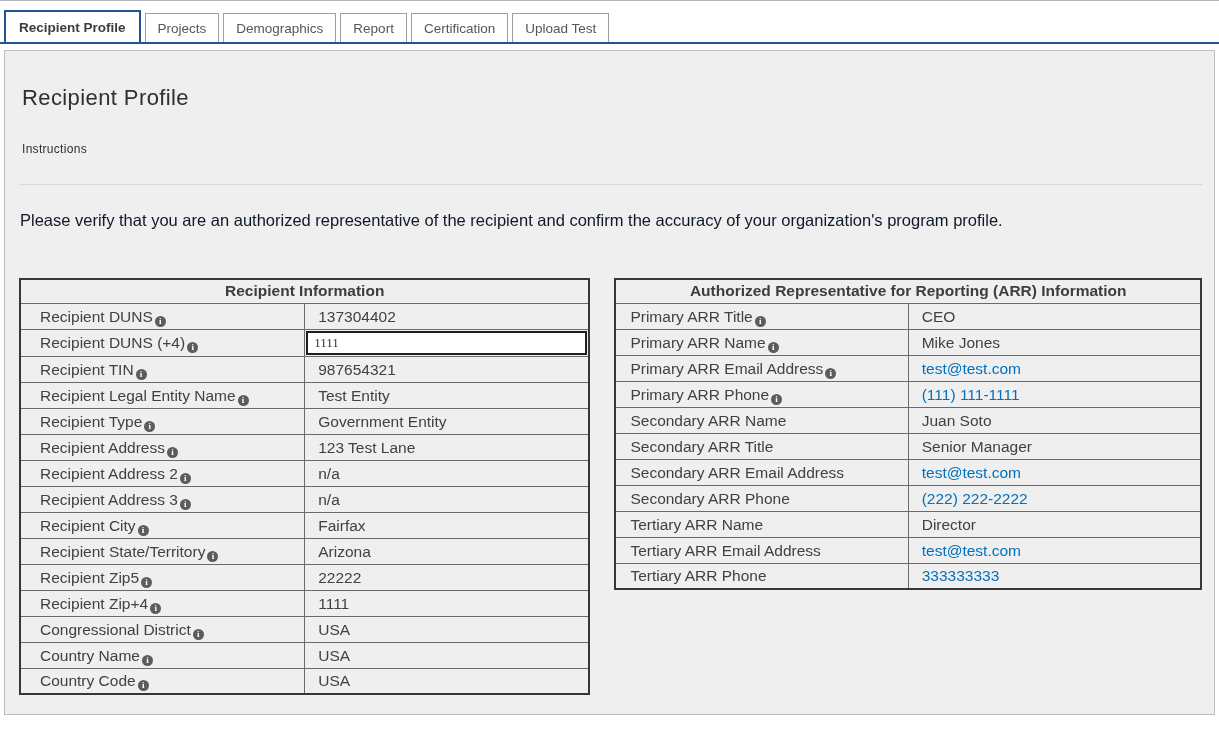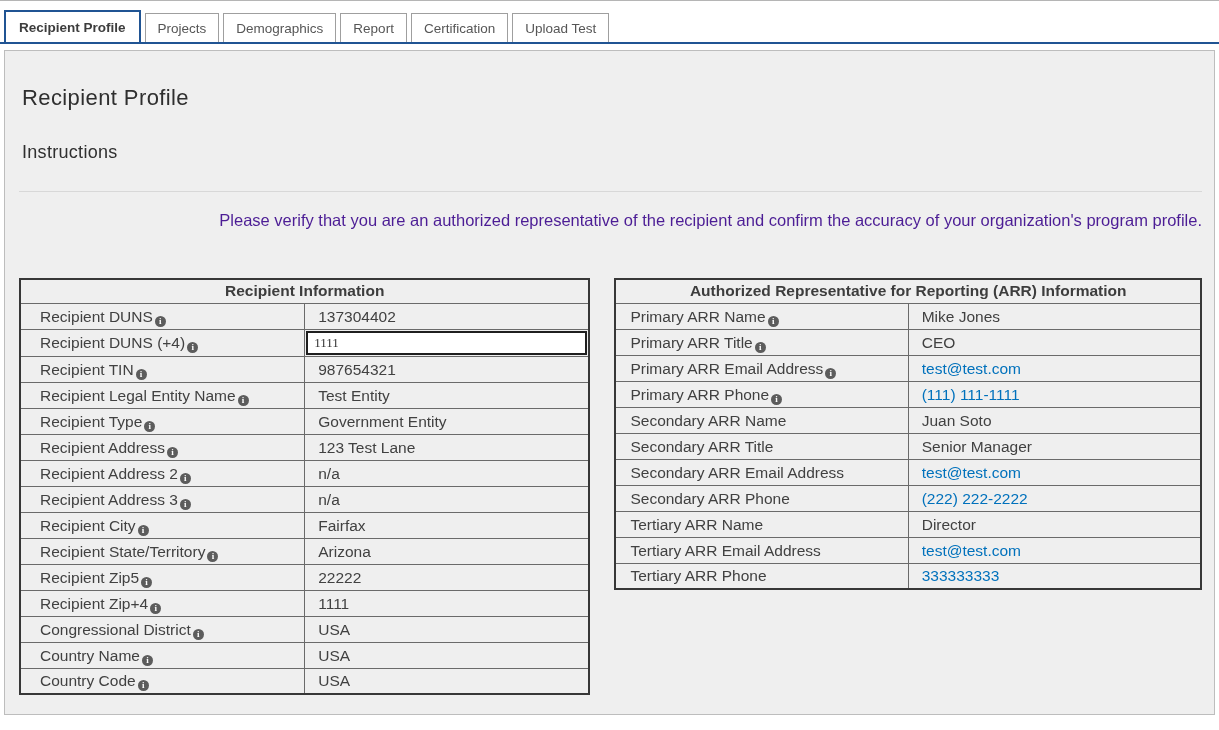--- a/index.html
+++ b/index.html
@@ -35,30 +35,30 @@
     height:665px;
     background:#efefef;
     border:1px solid #bdbdbd;
     padding:0 12px;
   }
   .page-title {
     font-size:22px; font-weight:500; color:#2f2f2f;
     letter-spacing:0.4px; margin:34px 0 0 5px;
   }
   .section-heading {
-    font-size:18px; font-weight:500; color:#2f2f2f;
+    font-size:12px; font-weight:500; color:#2f2f2f;
     letter-spacing:0.3px; margin:31px 0 0 5px;
   }
   .divider {
     border:none; border-top:1px solid #d8d8d8;
     margin:28px 0 0 2px;
   }
   .instructions {
-    font-size:16.5px; color:#4c1d95;
-    margin:18px 0 0 3px; line-height:21px;text-align:right;
+    font-size:16.5px; color:#0f172a;
+    margin:25px 0 0 3px; line-height:21px;
   }
   
   .tables { display:flex; align-items:flex-start; margin:47px 0 0 2px; }
   table { border-collapse:collapse; background:#efefef; color:#414141; border:2px solid #373737; table-layout:fixed; }
   .tbl-left  { width:672px; margin-right:24px; }
   .tbl-right { width:691px; }
   th, td { border:1px solid #6a6a6a; }
   th.tbl-title { font-weight:bold; font-size:15.5px; text-align:center; padding:2px 4px; height:24px; color:#3d3d3d; }
   td { font-size:15.5px; padding:1px 8px; height:26px; line-height:21px;margin-top:16px; }
   .tbl-left  td.lbl { width:283px; padding-left:19px; }
@@ -172,26 +172,26 @@
     </table>
 
     <table class="tbl-right">
       <thead>
         <tr>
           <th class="tbl-title" colspan="2">Authorized Representative for Reporting (ARR) Information</th>
         </tr>
       </thead>
       <tbody>
           <tr>
+            <td class="lbl"><span>Primary ARR Title</span><span class="info-icon">i</span></td>
+            <td class="val"><span>CEO</span></td>
+          </tr>
+          <tr>
             <td class="lbl"><span>Primary ARR Name</span><span class="info-icon">i</span></td>
             <td class="val"><span>Mike Jones</span></td>
-          </tr>
-          <tr>
-            <td class="lbl"><span>Primary ARR Title</span><span class="info-icon">i</span></td>
-            <td class="val"><span>CEO</span></td>
           </tr>
           <tr>
             <td class="lbl"><span>Primary ARR Email Address</span><span class="info-icon">i</span></td>
             <td class="val"><a class="val-link">test@test.com</a></td>
           </tr>
           <tr>
             <td class="lbl"><span>Primary ARR Phone</span><span class="info-icon">i</span></td>
             <td class="val"><a class="val-link">(111) 111-1111</a></td>
           </tr>
           <tr>

